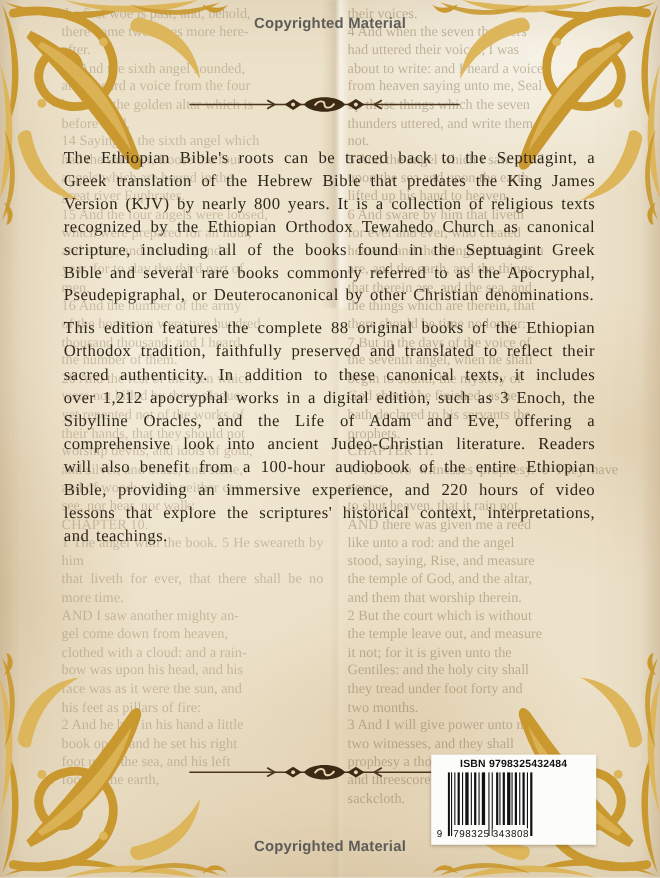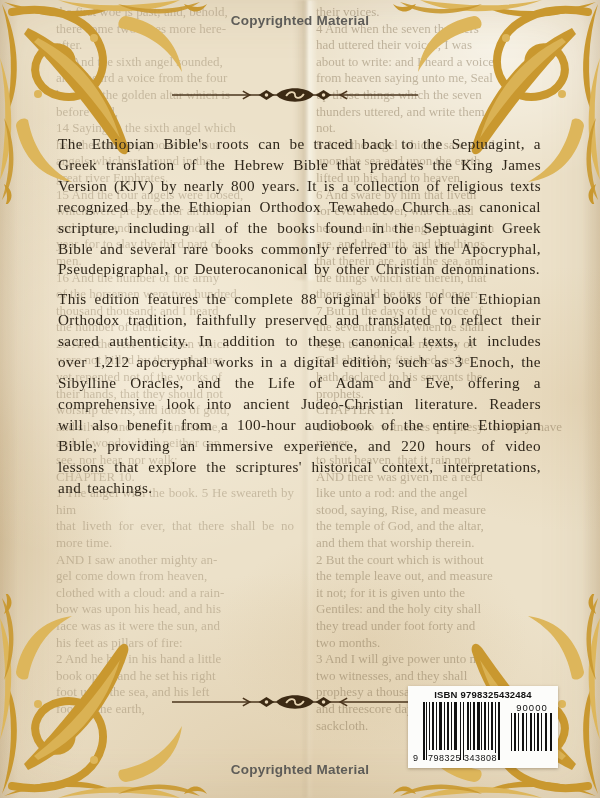--- a/index.html
+++ b/index.html
@@ -37,21 +37,21 @@
   .copyright.bottom{top:762px;}
   .divider{position:absolute;left:172px;width:246px;height:22px;}
   .divider.d-top{top:84px;}
   .divider.d-bottom{top:691px;}
   .content{position:absolute;left:58px;top:134px;width:483px;color:#2e261a;}
   .content h1{margin:0 0 11px 0;font-size:16.2px;line-height:21px;font-weight:bold;
     color:#211910;text-align:justify;letter-spacing:.35px;word-spacing:3px;}
   .content p{margin:0 0 9px 0;font-size:15.2px;line-height:20.9px;text-align:justify;
     letter-spacing:.4px;word-spacing:2px;}
   
-  .barcode-box{position:absolute;left:408px;top:686px;width:150px;height:82px;
+  .barcode-box{position:absolute;left:392px;top:686px;width:150px;height:82px;
     background:#fcfcfa;box-shadow:0 1px 3px rgba(70,48,22,.35);}
   .isbn{margin-top:3px;text-align:center;font:bold 9.5px/12px "Liberation Sans",sans-serif;
     color:#111;letter-spacing:.2px;}
   .bars-row{display:flex;padding:1px 5px 0 5px;gap:9px;align-items:flex-start;}
   .main-code{position:relative;width:92px;height:62px;}
   .main-code svg{position:absolute;left:10px;top:0;}
   .digit{position:absolute;bottom:1px;font:9px/10px "Liberation Sans",sans-serif;color:#111;}
   .digit.lead{left:0;}
   .digit.g1{left:15px;width:16px;text-align:right;background:#fcfcfa;letter-spacing:.5px;}
   .digit.g2{left:51px;width:32px;text-align:center;background:#fcfcfa;letter-spacing:.5px;}
@@ -238,34 +238,18 @@
           <rect x="61" y="0" width="2" height="48" fill="#111"></rect>
           <rect x="65" y="0" width="1" height="48" fill="#111"></rect>
           <rect x="68" y="0" width="2" height="48" fill="#111"></rect>
           <rect x="72" y="0" width="1" height="58" fill="#111"></rect>
           <rect x="75" y="0" width="2" height="58" fill="#111"></rect>
         </svg>
         <span class="digit lead">9</span>
         <span class="digit g1">798325</span>
         <span class="digit g2">343808</span>
       </div>
-      <div class="addon">
-        <div class="addon-num">90000</div>
-        <svg width="42" height="38" viewBox="0 0 42 38">
-          <rect x="0" y="0" width="1" height="38" fill="#111"></rect>
-          <rect x="3" y="0" width="2" height="38" fill="#111"></rect>
-          <rect x="7" y="0" width="1" height="38" fill="#111"></rect>
-          <rect x="11" y="0" width="2" height="38" fill="#111"></rect>
-          <rect x="15" y="0" width="1" height="38" fill="#111"></rect>
-          <rect x="19" y="0" width="2" height="38" fill="#111"></rect>
-          <rect x="23" y="0" width="1" height="38" fill="#111"></rect>
-          <rect x="26" y="0" width="2" height="38" fill="#111"></rect>
-          <rect x="30" y="0" width="1" height="38" fill="#111"></rect>
-          <rect x="34" y="0" width="2" height="38" fill="#111"></rect>
-          <rect x="39" y="0" width="2" height="38" fill="#111"></rect>
-        </svg>
-      </div>
     </div>
   </div>
 
   <div class="copyright bottom">Copyrighted Material</div>
 
 </div>
 
 </body></html>

